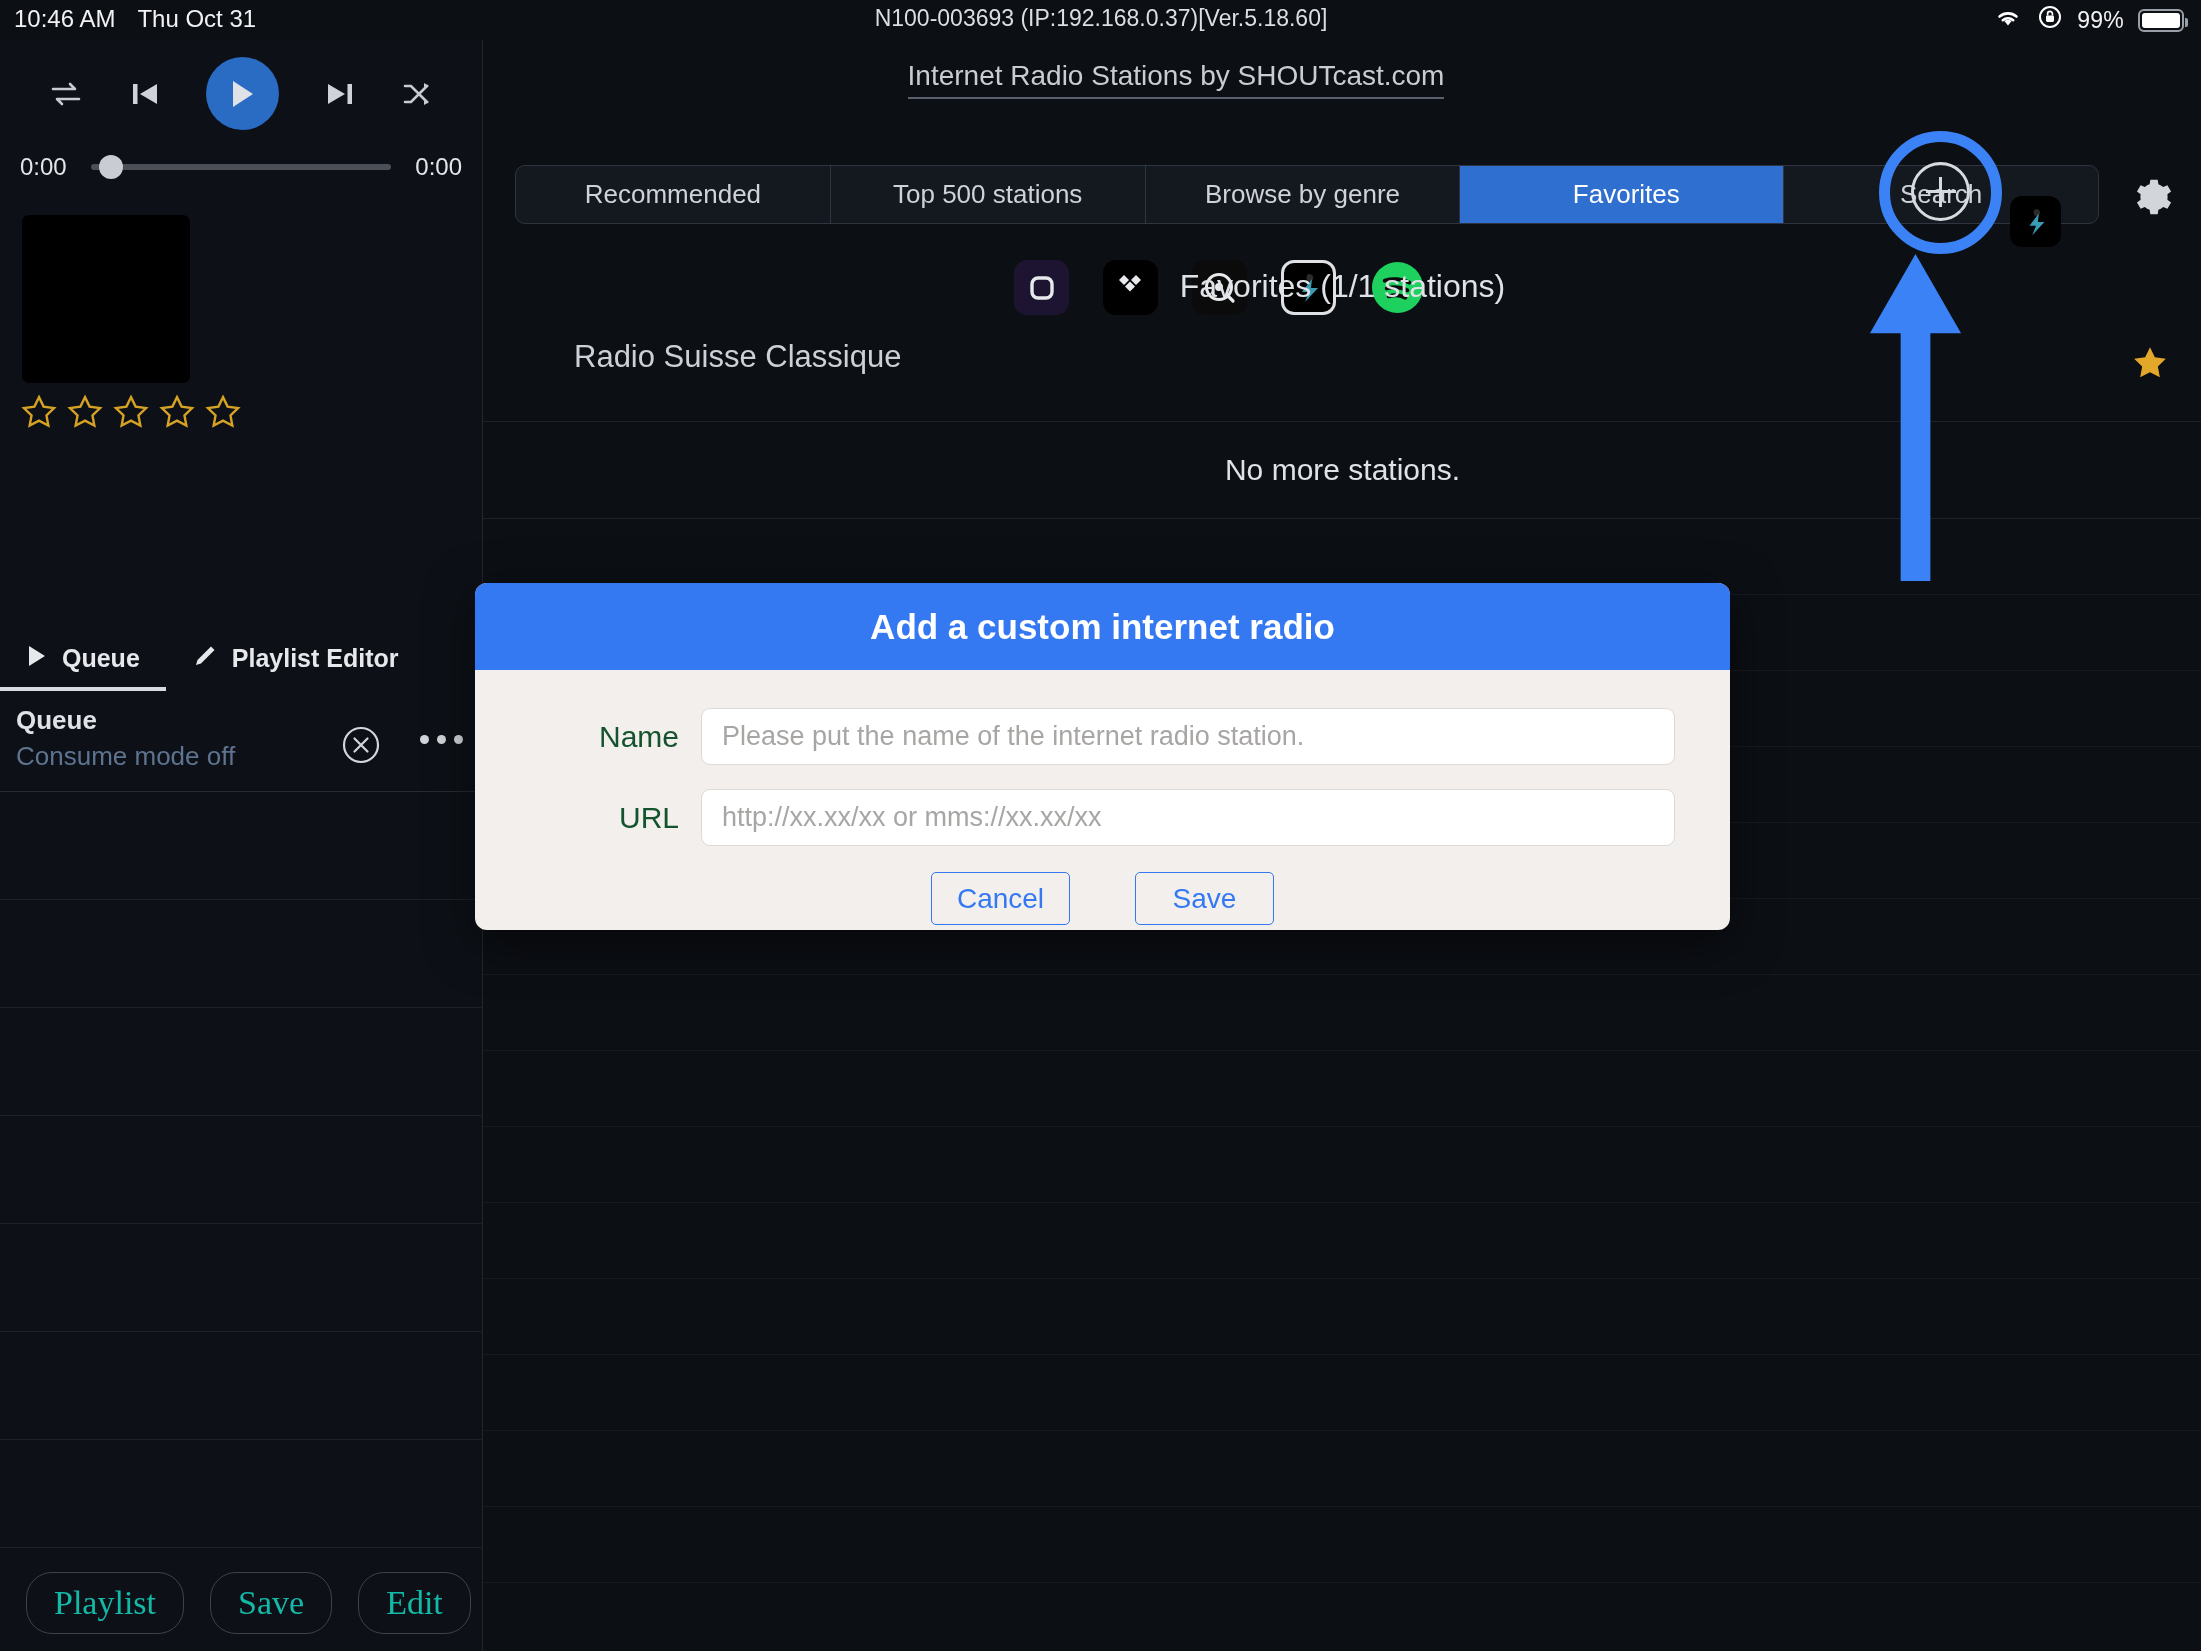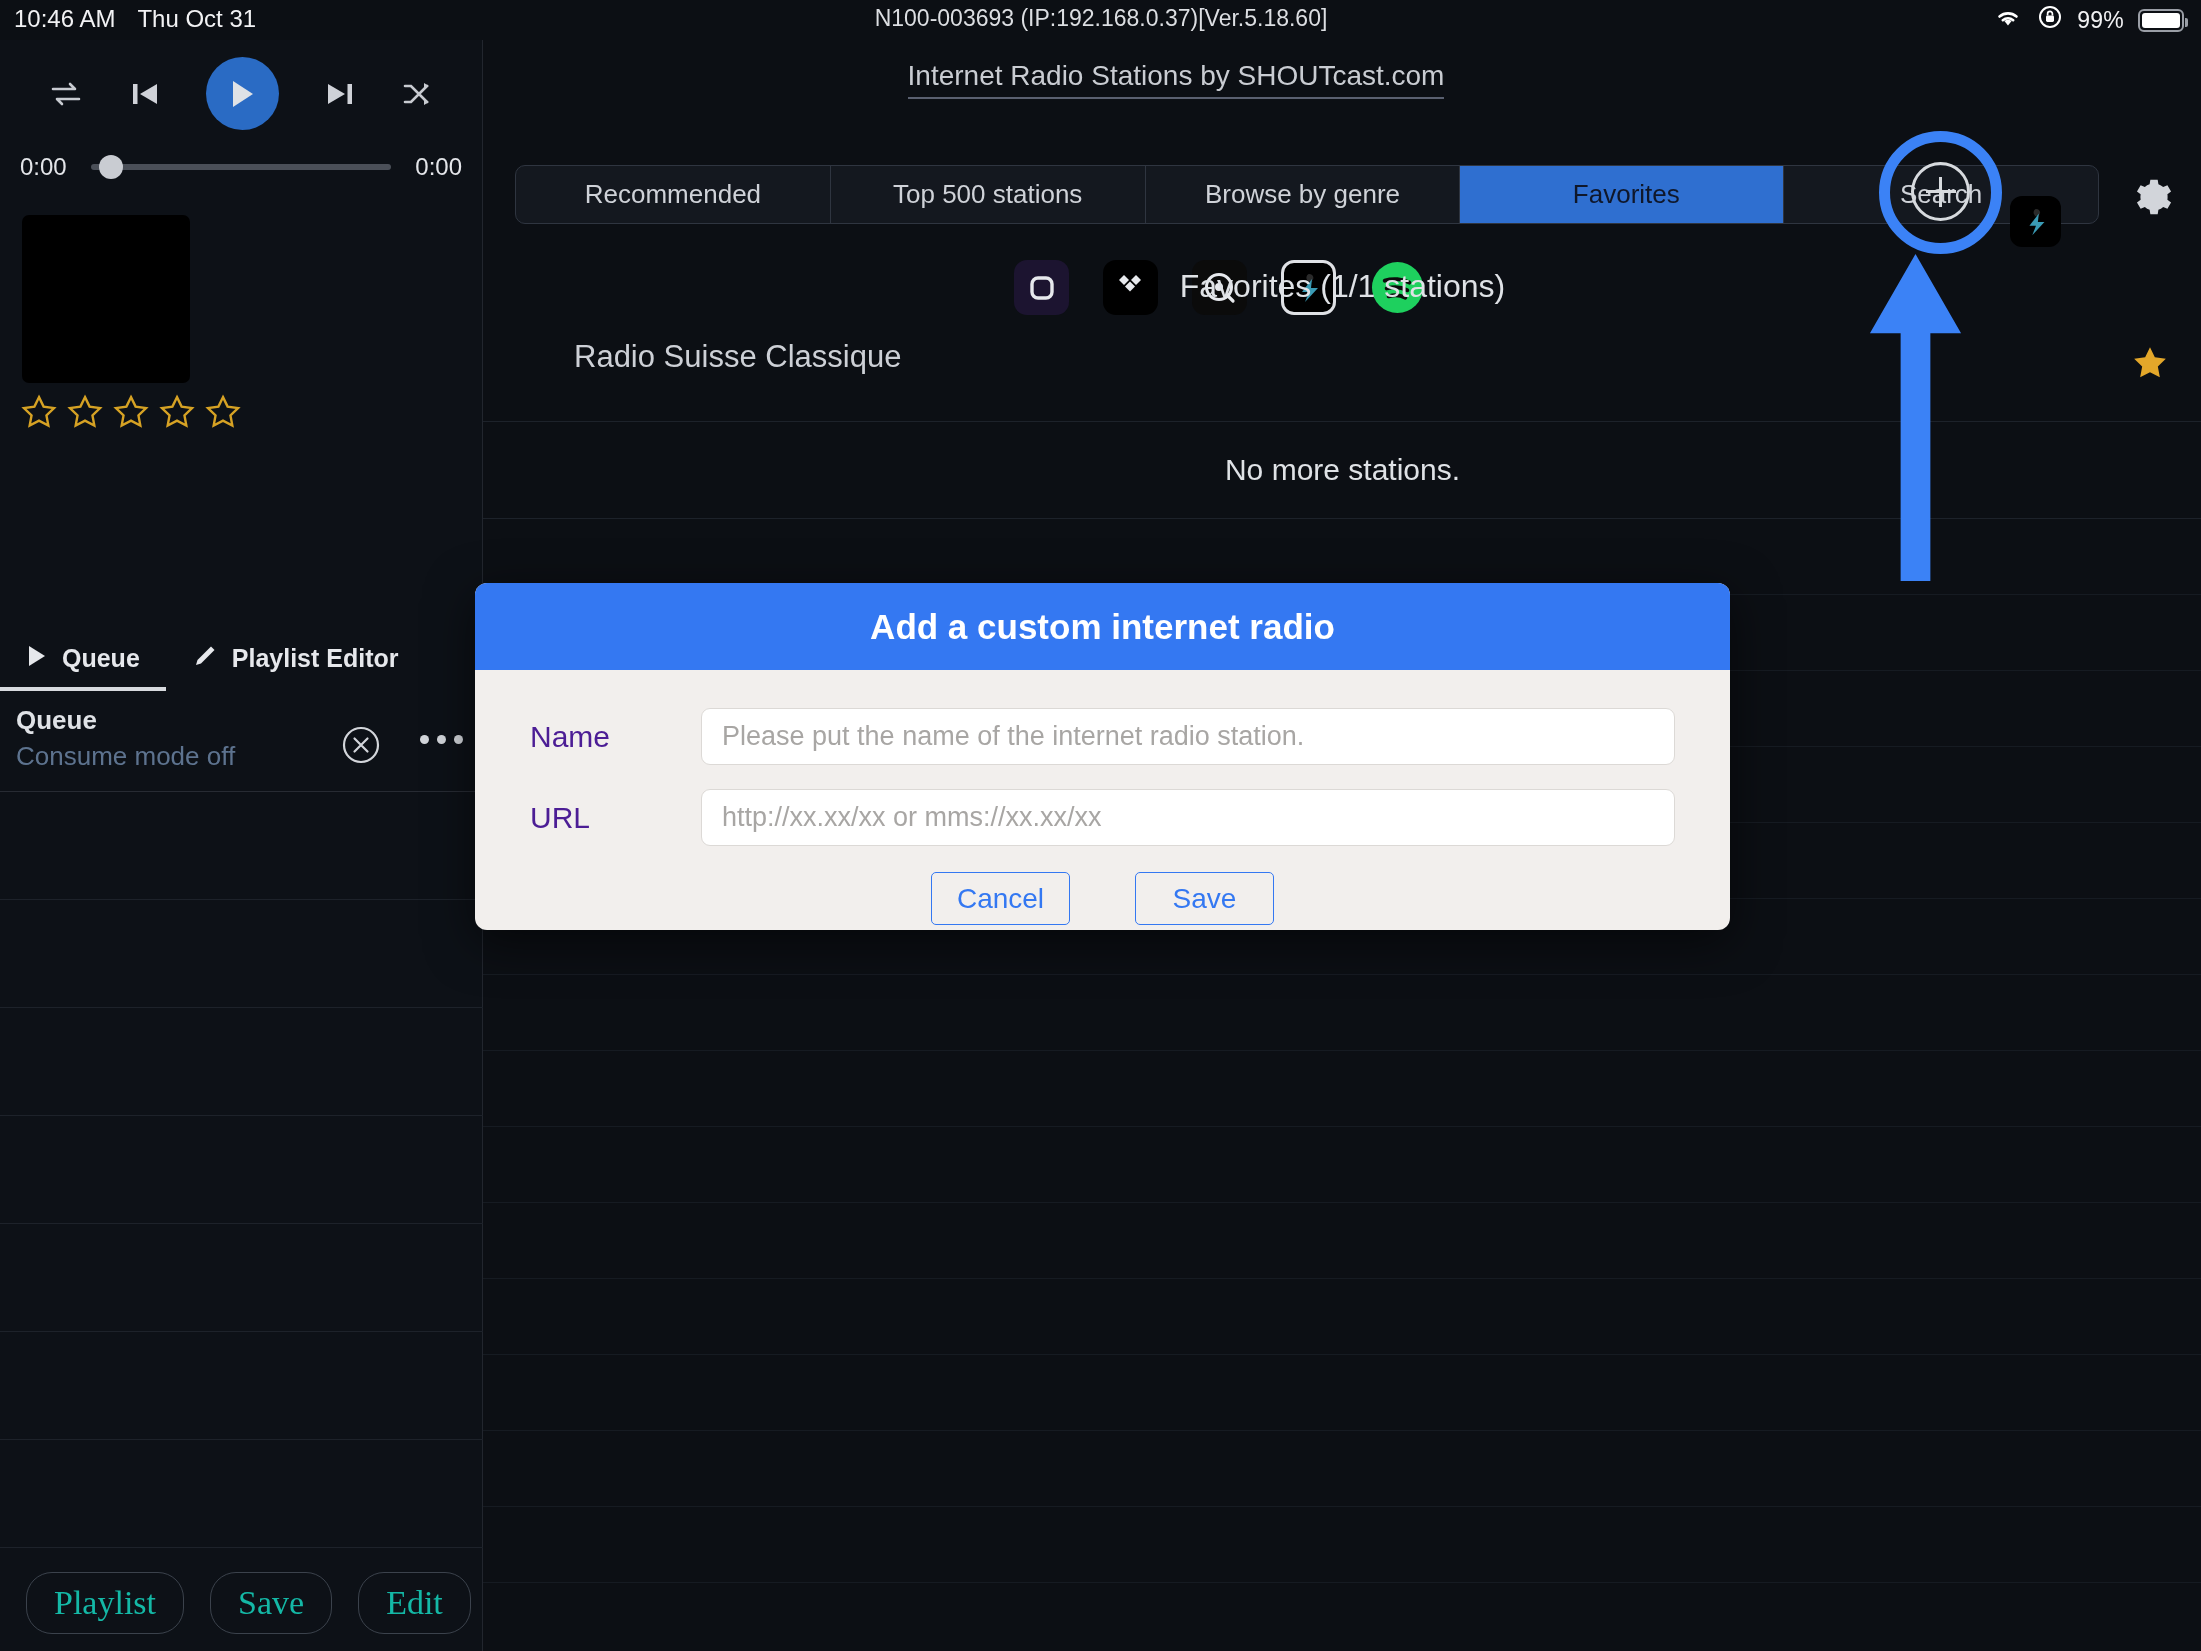--- a/index.html
+++ b/index.html
@@ -107,21 +107,21 @@
   .tabbar {
     position: absolute; left: 32px; top: 125px; width: 1584px; height: 59px;
     border: 1px solid #2f3540; border-radius: 10px; display: flex; overflow: hidden;
     background: #14181f;
   }
   .tab {
     flex: 1; display: flex; align-items: center; justify-content: center;
     color: #cfd2d8; font-size: 26px; cursor: pointer; border-right: 1px solid #2f3540;
   }
   .tab:last-child { border-right: none; }
-  .tab.active { background: #2f6fd0; color: #0f172a; padding-left: 9px; }
+  .tab.active { background: #2f6fd0; color: #ffffff; padding-left: 9px; }
 
   .gear { position: absolute; right: 28px; top: 135px; cursor: pointer; }
 
   .svc-row { position: absolute; left: 531px; top: 220px; display: flex; gap: 34px; align-items: center; }
   .svc { width: 55px; height: 55px; border-radius: 13px; display: flex; align-items: center; justify-content: center; cursor: pointer; }
   .svc.sel { border: 3px solid #dfe1e5; }
 
   .fav-title {
     position: absolute; left: 0; top: 228px; width: 1719px; text-align: center;
     color: #dfe2e6; font-size: 32px;
@@ -165,21 +165,21 @@
     background: #f2efed; border-radius: 12px; overflow: hidden; z-index: 30;
     box-shadow: 0 12px 48px rgba(0,0,0,0.55);
   }
   .dlg-head {
     height: 87px; background: #3478f2; display: flex; align-items: center;
     justify-content: center; color: #fff; font-size: 35px; font-weight: bold;
   }
   .dlg-body { padding: 38px 55px 0 55px; }
   .field-row { display: flex; align-items: center; gap: 22px; margin-bottom: 24px; }
   .field-label {
-    width: 149px; text-align: left; font-size: 30px; color: #4c1d95;
+    width: 149px; text-align: right; font-size: 30px; color: #14532d;
   }
   .field-input {
     flex: 1; height: 57px; background: #fff; border: 1px solid #dcd9d6;
     border-radius: 9px; display: flex; align-items: center; padding: 0 20px;
     color: #a8a6a4; font-size: 27px; cursor: text;
   }
   .dlg-actions { display: flex; justify-content: center; gap: 65px; margin-top: 26px; }
   .dlg-btn {
     width: 139px; height: 53px; border: 1px solid #3478f2; border-radius: 5px;
     background: transparent; color: #3478f2; font-size: 28px; cursor: pointer;

